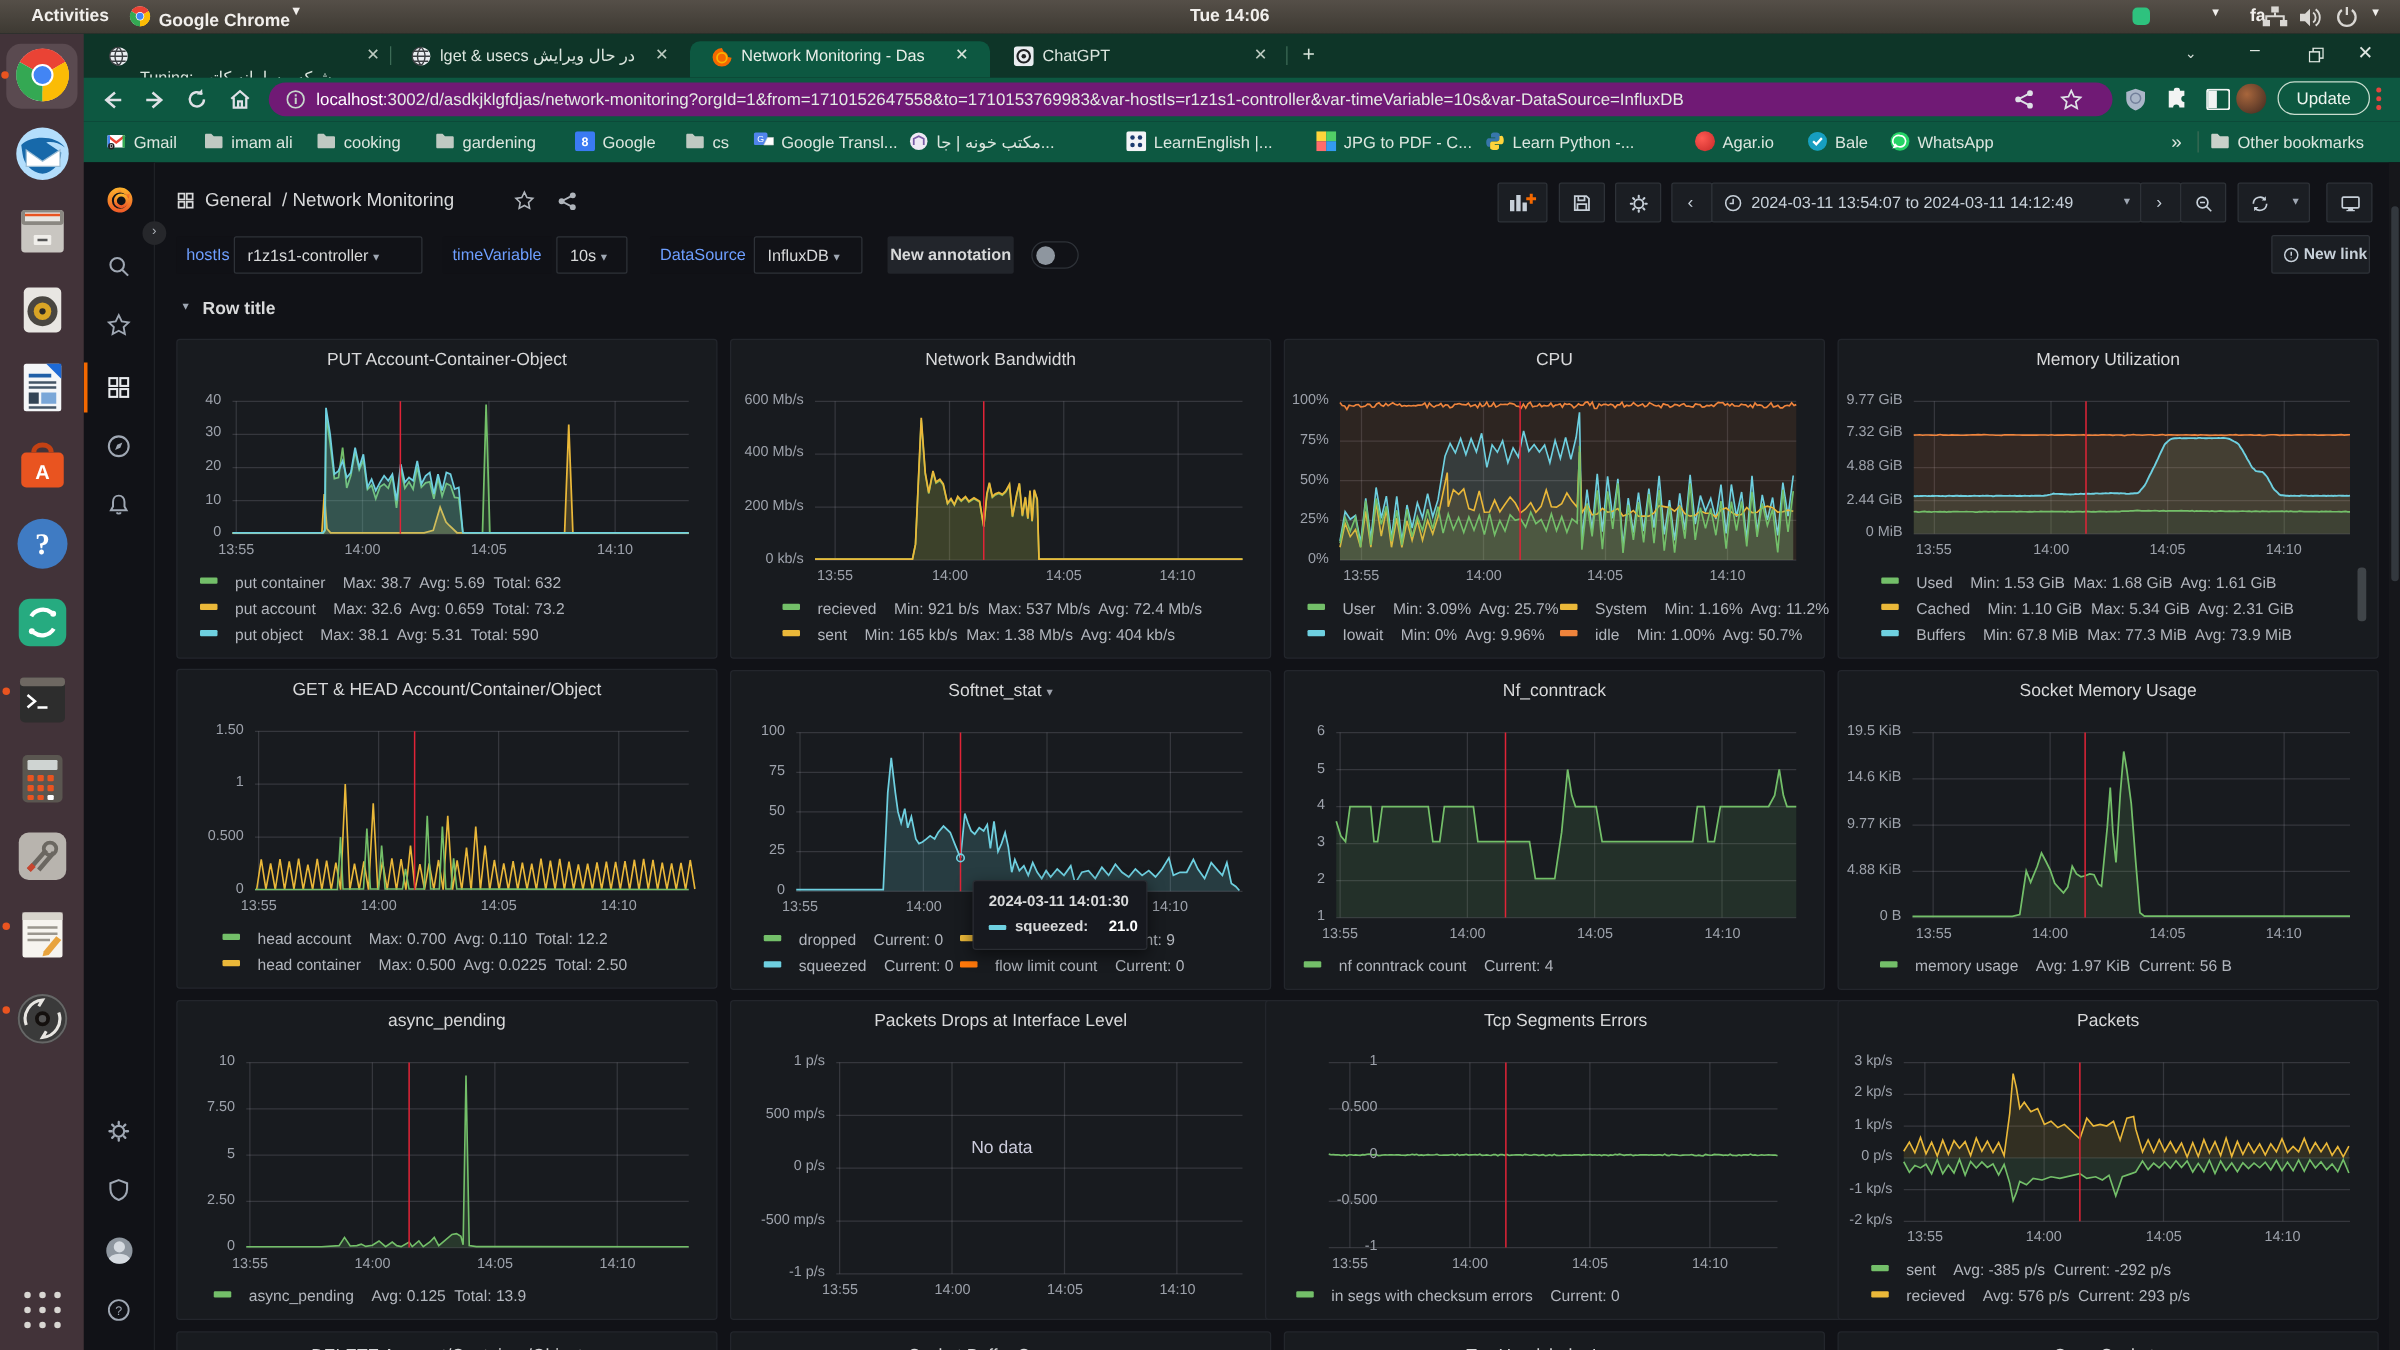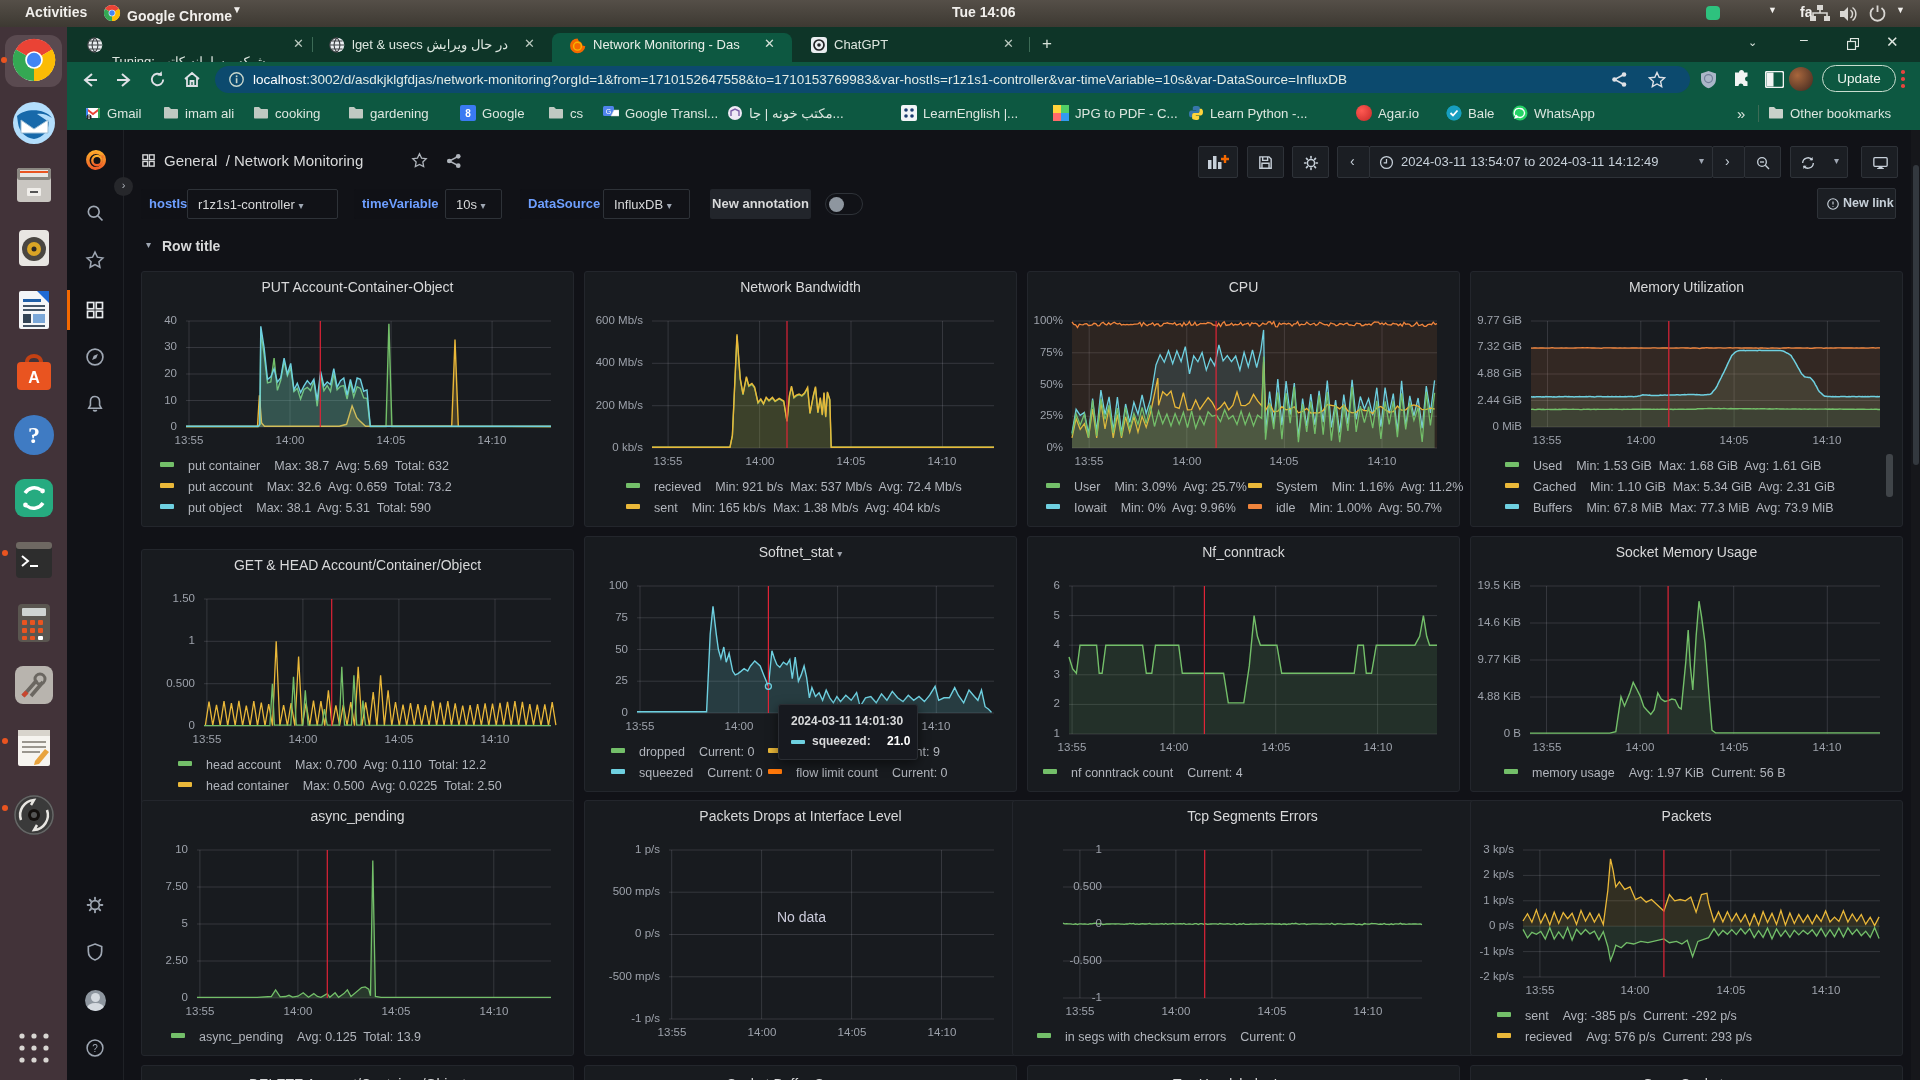--- a/index.html
+++ b/index.html
@@ -6,21 +6,21 @@
 
 #topbar { position:absolute; left:0; top:0; width:1920px; height:27px;
   background:linear-gradient(#554f48,#3d3932); color:#f1efec; font-size:14px; font-weight:700; }
 
 #dock { position:absolute; left:0; top:27px; width:67px; height:1053px; background:#423339; z-index:10; }
 
 #tabstrip { position:absolute; left:0px; top:27px; width:1920px; height:35px; background:#0e3528; }
 .tab { position:absolute; top:0; height:35px; color:#dce6df; font-size:13px; }
 .atab { position:absolute; background:#0d5841; border-radius:8px 8px 0 0; }
 #toolbar { position:absolute; left:0px; top:62px; width:1920px; height:35px; background:#0d5841; }
-#urlpill { position:absolute; left:215px; top:4px; width:1475px; height:27px; border-radius:14px; background:#0c4a6e;
+#urlpill { position:absolute; left:215px; top:4px; width:1475px; height:27px; border-radius:14px; background:#701a75;
   color:#e3ebe4; font-size:13.5px; line-height:27px; white-space:nowrap; overflow:hidden; }
 #bookmarks { position:absolute; left:0px; top:97px; width:1920px; height:33px; background:#0d5841;
   color:#dce6df; font-size:13.2px; }
 .bm { position:absolute; top:0; height:33px; line-height:33px; white-space:nowrap; }
 .bmi { display:inline-block; width:16px; height:16px; vertical-align:-3px; margin-right:6px; border-radius:3px; }
 .fold { display:inline-block; width:16px; height:16px; vertical-align:-3px; margin-right:6px; }
 
 #graf { position:absolute; left:67px; top:130px; width:1853px; height:950px; background:#111217; }
 #sidebar { position:absolute; left:67px; top:130px; width:57px; height:950px; background:#111217; border-right:1px solid #1f2126; }
 .panel { position:absolute; background:#181b1f; border:1px solid #23262c; border-radius:3px; }
@@ -28,21 +28,21 @@
   font-size:14px; font-weight:500; white-space:nowrap; }
 .yl { position:absolute; color:#9da2ab; font-size:11.5px; text-align:right; white-space:nowrap; }
 .xl { position:absolute; color:#9da2ab; font-size:11.5px; width:50px; text-align:center; }
 .lg { position:absolute; font-size:12.5px; color:#a6abb3; white-space:nowrap; }
 .lgm { display:inline-block; width:14px; height:5px; border-radius:1px; vertical-align:3px; }
 .lgl { margin-left:14px; color:#b1b5bc; }
 .lgs { margin-left:14px; color:#b1b5bc; }
 .gbtn { position:absolute; top:146px; height:32px; background:#1b1e23; border:1px solid #2e3238;
   border-radius:2px; color:#c7d0d9; font-size:13px; }
 .vlabel { position:absolute; top:189px; height:30px; line-height:30px; padding:0 8px; background:#101116;
-  color:#6e9fff; font-size:13px; font-weight:700; border-radius:2px 0 0 2px; }
+  color:#6e9fff; font-size:13px; font-weight:400; border-radius:2px 0 0 2px; }
 .vval { position:absolute; top:189px; height:30px; line-height:30px; padding:0 10px; background:#111217;
   border:1px solid #2e3238; color:#d8d9da; font-size:13px; border-radius:2px; }
 </style></head><body>
 
 <div id="topbar">
   <span style="position:absolute;left:25px;top:4px">Activities</span>
   <svg width="18" height="18" style="position:absolute;left:103px;top:4px">
       <g transform="translate(9,9)">
 <circle r="8" fill="#fff"></circle>
 <path d="M0,0 L-6.96,-4.0 A8,8 0 0 1 6.96,-4.0 Z" fill="#ea4335"></path>
@@ -639,21 +639,21 @@
       <div class="yl" style="right:380px;top:122px">2.44 GiB</div>
       <div class="yl" style="right:380px;top:148px">0 MiB</div>
       <div class="xl" style="left:51px;top:162px">13:55</div>
       <div class="xl" style="left:145px;top:162px">14:00</div>
       <div class="xl" style="left:238px;top:162px">14:05</div>
       <div class="xl" style="left:331px;top:162px">14:10</div>
       <div class="lg" style="left:34px;top:187px"><span class="lgm" style="background:#73bf69"></span><span class="lgl">Used</span><span class="lgs">Min: 1.53 GiB&nbsp; Max: 1.68 GiB&nbsp; Avg: 1.61 GiB</span></div>
       <div class="lg" style="left:34px;top:208px"><span class="lgm" style="background:#eab839"></span><span class="lgl">Cached</span><span class="lgs">Min: 1.10 GiB&nbsp; Max: 5.34 GiB&nbsp; Avg: 2.31 GiB</span></div>
       <div class="lg" style="left:34px;top:229px"><span class="lgm" style="background:#6ed0e0"></span><span class="lgl">Buffers</span><span class="lgs">Min: 67.8 MiB&nbsp; Max: 77.3 MiB&nbsp; Avg: 73.9 MiB</span></div>
     </div>
-    <div class="panel" style="left:141px;top:549px;width:433px;height:256px">
+    <div class="panel" style="left:141px;top:535px;width:433px;height:256px">
       <div class="ptitle">GET &amp; HEAD Account/Container/Object</div>
       <svg width="433" height="256" style="position:absolute;left:0;top:0">
         <line x1="62" y1="49.0" x2="409" y2="49.0" stroke="rgba(204,204,220,0.16)" stroke-width="1"></line>
         <line x1="62" y1="91.3" x2="409" y2="91.3" stroke="rgba(204,204,220,0.16)" stroke-width="1"></line>
         <line x1="62" y1="133.7" x2="409" y2="133.7" stroke="rgba(204,204,220,0.16)" stroke-width="1"></line>
         <line x1="62" y1="176.0" x2="409" y2="176.0" stroke="rgba(204,204,220,0.16)" stroke-width="1"></line>
         <line x1="64.9" y1="49" x2="64.9" y2="176" stroke="rgba(204,204,220,0.16)" stroke-width="1"></line>
         <line x1="160.9" y1="49" x2="160.9" y2="176" stroke="rgba(204,204,220,0.16)" stroke-width="1"></line>
         <line x1="256.9" y1="49" x2="256.9" y2="176" stroke="rgba(204,204,220,0.16)" stroke-width="1"></line>
         <line x1="353.0" y1="49" x2="353.0" y2="176" stroke="rgba(204,204,220,0.16)" stroke-width="1"></line>

